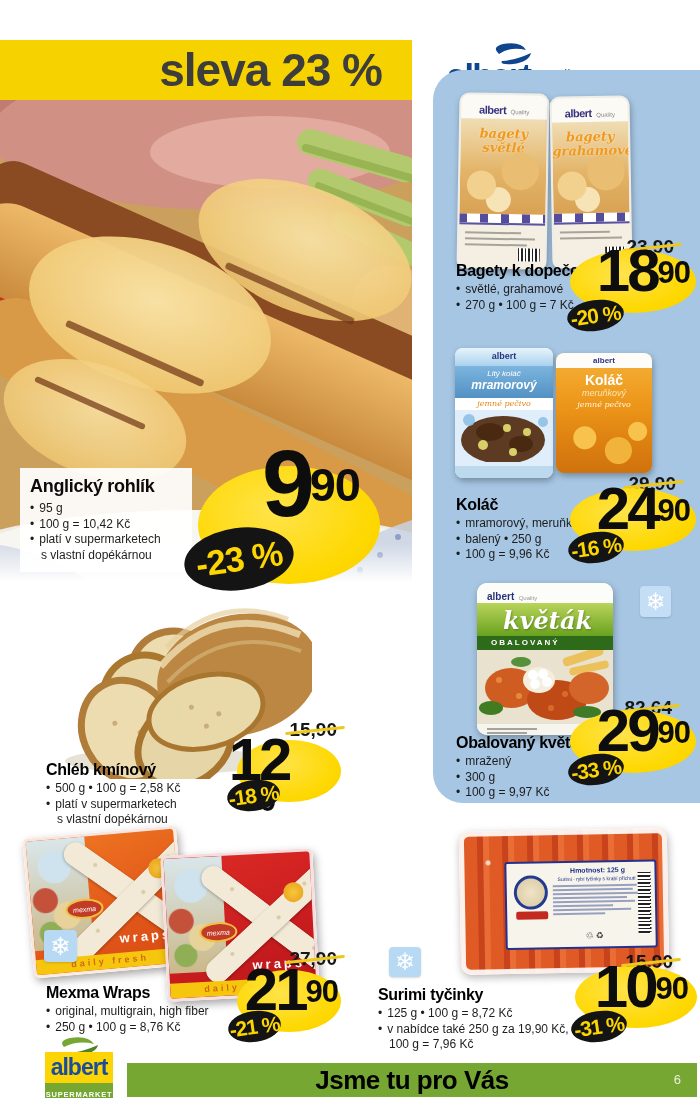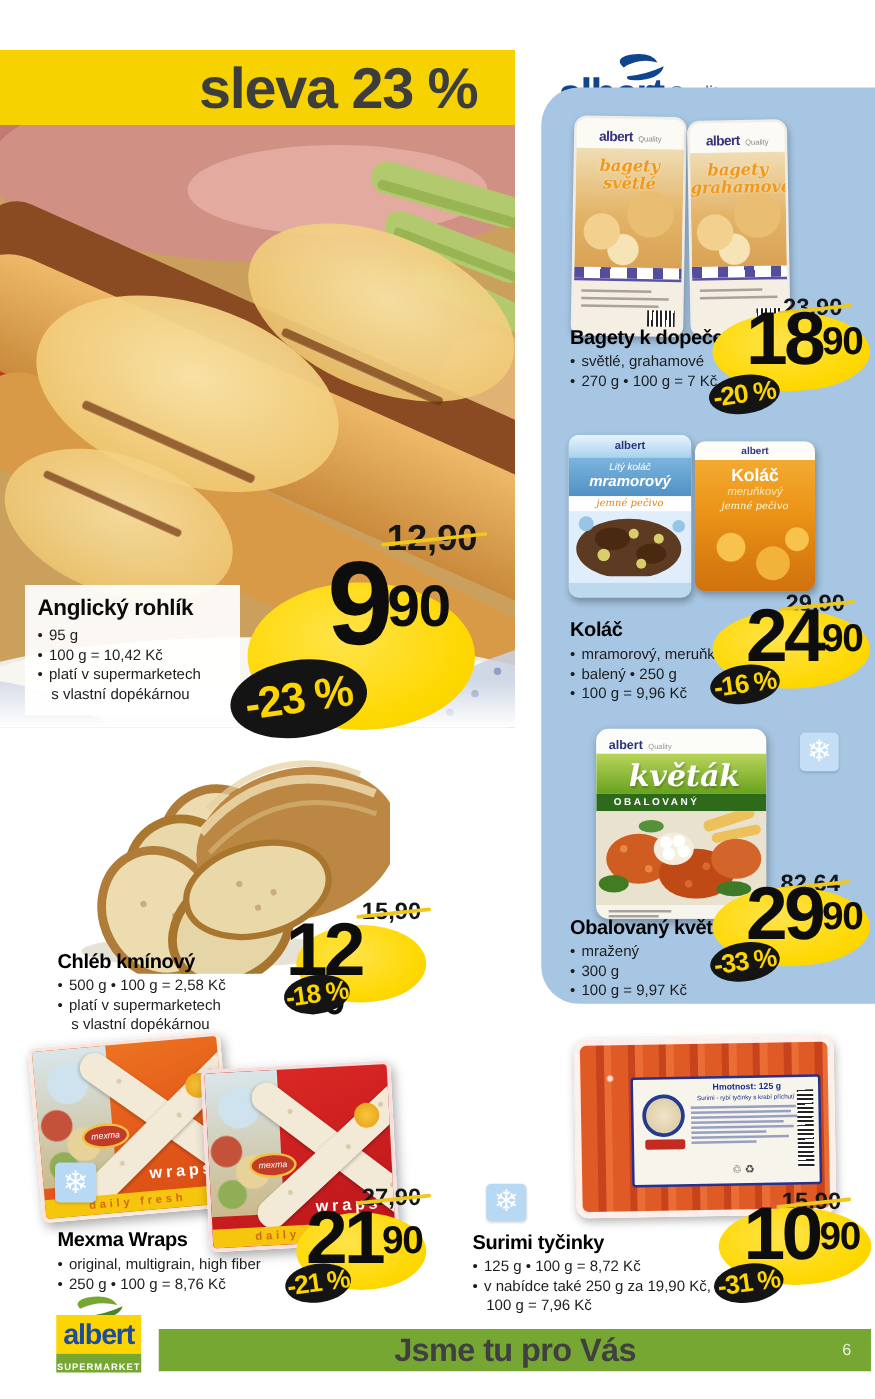--- a/index.html
+++ b/index.html
@@ -167,21 +167,21 @@
   .chleb-svg { left:50px; top:593px; }
 
   
   .flogo-box { left:45px; top:1052px; width:68px; height:31px; background:#fdd504; text-align:center; }
   .flogo-box span { font-size:23px; font-weight:bold; color:#1b4d9c; letter-spacing:-1px; line-height:31px; }
   .flogo-strip { left:45px; top:1083px; width:68px; height:15px; background:#76a733; text-align:center; }
   .flogo-strip span { font-size:7.5px; font-weight:bold; color:#fff; letter-spacing:0.8px; line-height:15px; }
   .flogo-leaf { left:56px; top:1036px; }
   .gbar { left:127px; top:1063px; width:570px; height:34px; background:#76a733;
           display:flex; align-items:center; justify-content:center; }
-  .gbar .slogan { color:#404040; font-weight:bold; font-size:26px; letter-spacing:-0.5px; }
+  .gbar .slogan { color:#000000; font-weight:bold; font-size:26px; letter-spacing:-0.5px; }
   .gbar .pnum { position:absolute; right:16px; top:9px; font-size:13px; color:#e9f2da; }
 </style>
 </head>
 <body>
 
 <div class="page">
 
   <div class="abs banner">
     <span>sleva 23 %</span>
   </div>
@@ -246,23 +246,20 @@
   <div class="abs infobox">
     <div class="nm">Anglický rohlík</div>
     <div class="bul">
       <div class="d">95 g</div>
       <div class="d">100 g = 10,42 Kč</div>
       <div class="d">platí v supermarketech</div>
       <div class="i">s vlastní dopékárnou</div>
     </div>
   </div>
 
-  <div class="oldprice" style="left:282px; top:415px; width:100px; font-size:29px;">
-    <span>12,90</span>
-  </div>
   <div class="oval" style="left:198px; top:466px; width:182px; height:118px;"></div>
   <div class="newprice" style="left:160px; top:445px; width:200px;">
     <span class="np-int" style="font-size:95px; letter-spacing:-5px;">9</span>
     <span class="np-sup" style="font-size:47px; padding-top:4px;">90</span>
   </div>
   <div class="disc" style="left:184px; top:528px; width:110px; height:62px; font-size:35px;">-23 %</div>
 
   <div class="abs alogo">
     <svg width="46" height="24" viewBox="0 0 46 24">
       <path d="M10 13 Q2 6 14 3 Q32 0 37 9 Q22 5 10 13Z" fill="#0f458e"></path>

